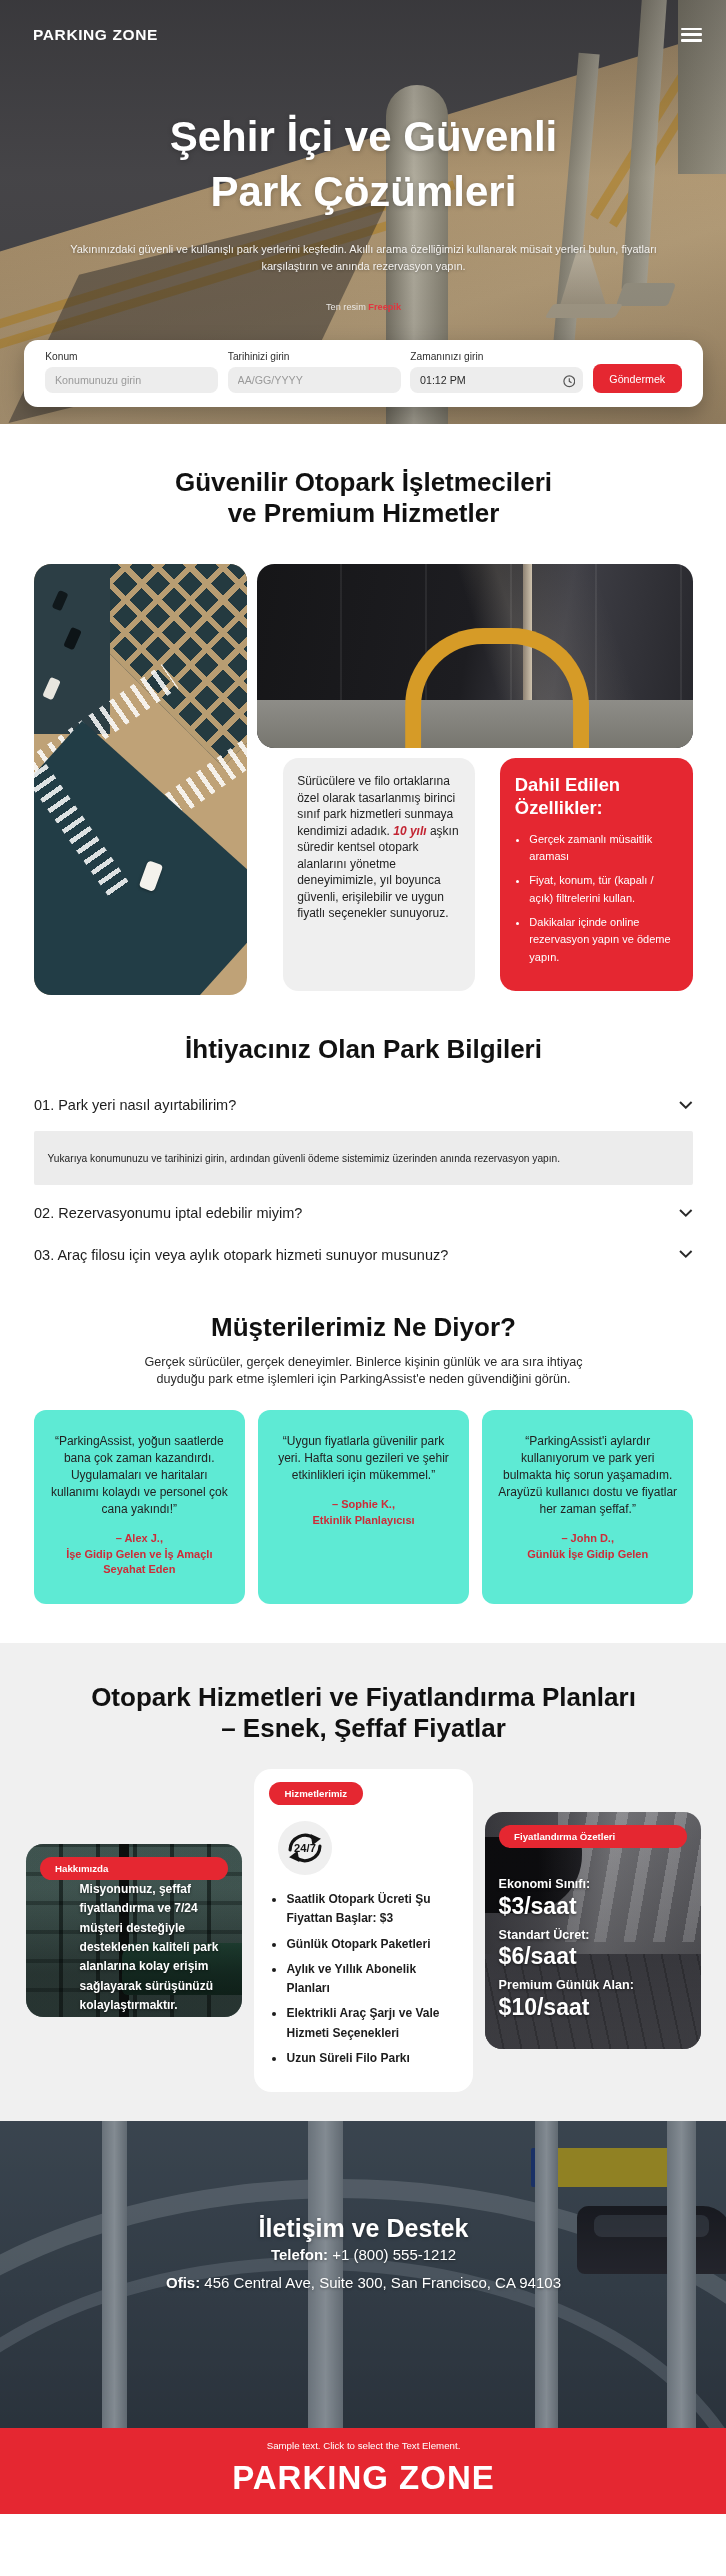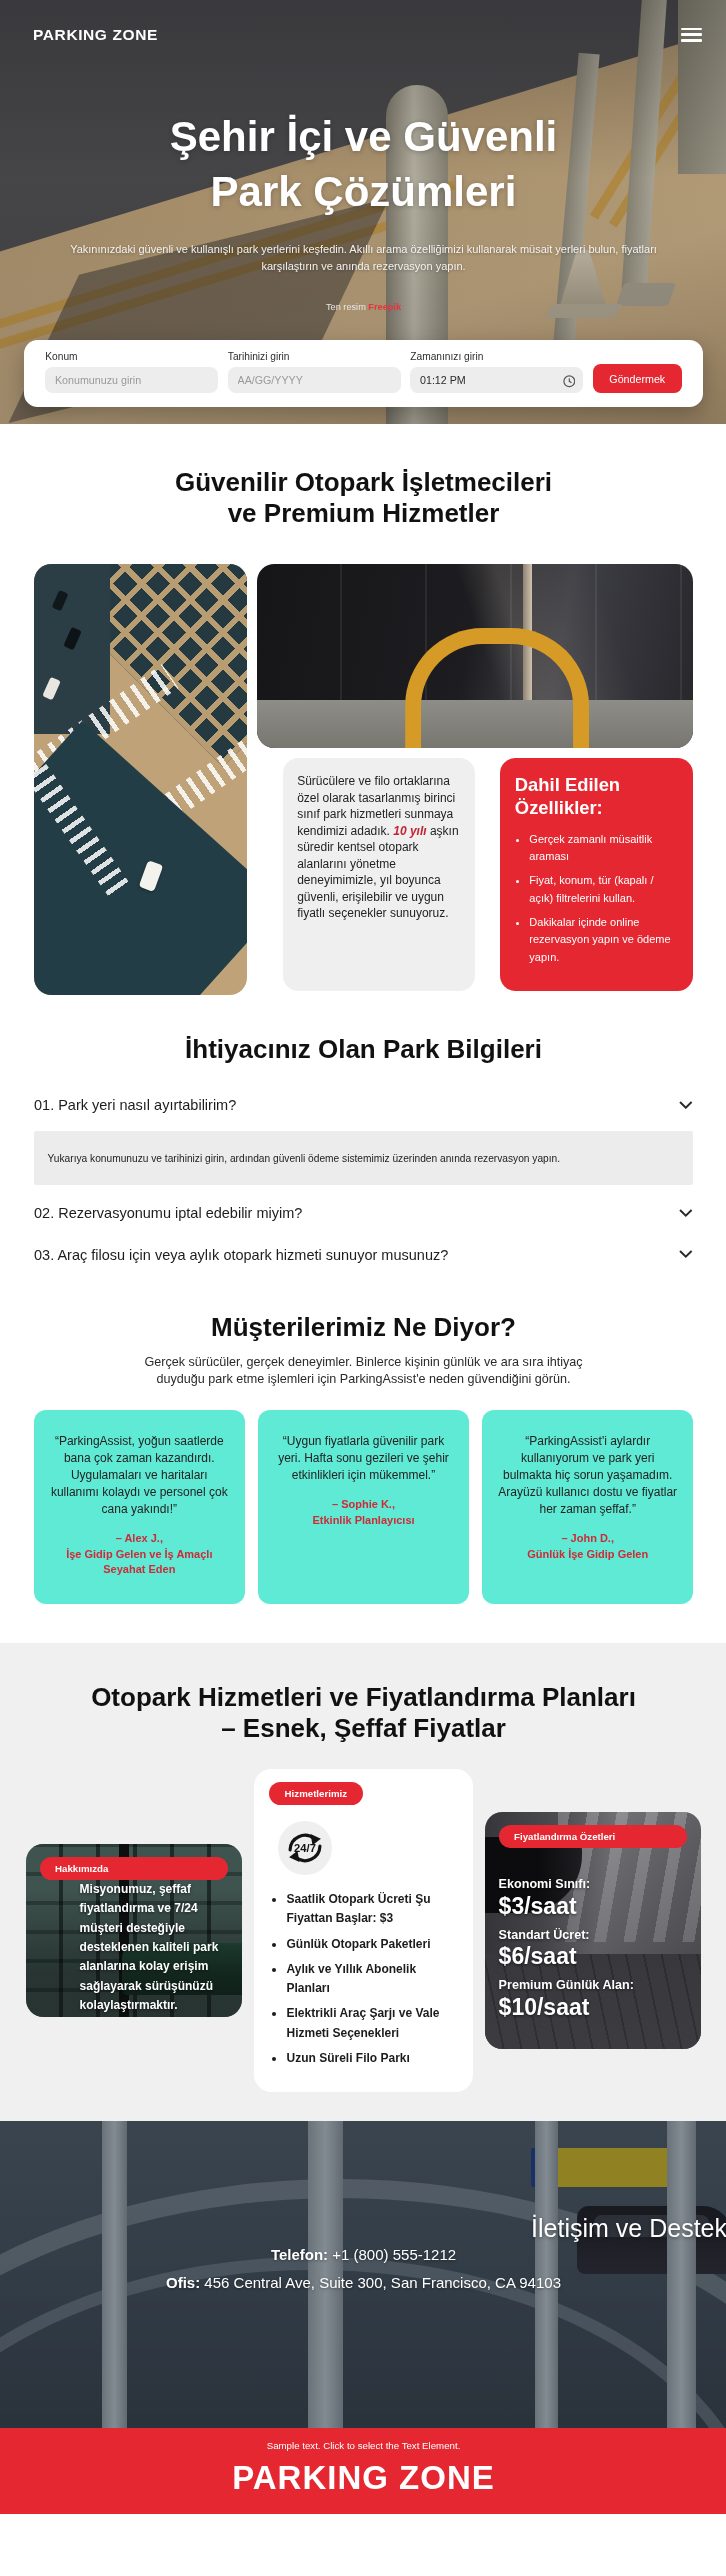--- a/index.html
+++ b/index.html
@@ -125,21 +125,21 @@
   .pillar{position:absolute;top:-9.7px;bottom:-9.7px;background:linear-gradient(90deg,#9aa3ab,#c3cbd2 50%,#8d969e);}
   .pl1{left:102px;width:25px;}
   .pl2{left:308px;width:35px;}
   .pl3{left:535px;width:23px;}
   .pl4{left:667px;width:29px;}
   .contact-sign{position:absolute;left:531px;top:27px;width:145px;height:39px;background:linear-gradient(90deg,#1b3a8c 0 25px,#d9bb1f 25px);border-radius:1.9px;}
   .contact-car{position:absolute;left:577px;top:85px;width:155px;height:68px;background:linear-gradient(180deg,#17151a,#2a272e);border-radius:11.6px 29px 7.8px 7.8px;}
   .contact-car:after{content:"";position:absolute;left:17.4px;top:9.7px;right:23px;height:21.3px;background:rgba(110,120,135,.35);border-radius:7.8px;}
   .contact-shade{position:absolute;inset:0;background:rgba(26,33,41,.38);}
   .contact-content{position:absolute;inset:0;z-index:2;text-align:center;color:#fff;}
-  .contact-title{margin-top:93px;font-size:25px;font-weight:normal;text-shadow:0 1px 3.9px rgba(0,0,0,.4);text-align:right;}
+  .contact-title{margin-top:93px;font-size:25px;font-weight:bold;text-shadow:0 1px 3.9px rgba(0,0,0,.4);}
   .contact-line{margin:0 auto 0;max-width:417px;font-size:15px;line-height:23px;text-shadow:0 1px 2.9px rgba(0,0,0,.4);}
   .contact-line b{font-weight:bold;}
   .contact-line.office{margin-top:5.8px;}
 
   
   .footer{background:#e52731;height:86px;text-align:center;color:#fff;}
   .footer-sample{padding-top:12.6px;font-size:9.7px;}
   .footer-logo{margin-top:7.8px;font-size:33px;font-weight:800;letter-spacing:1px;}
 </style>
 </head>

